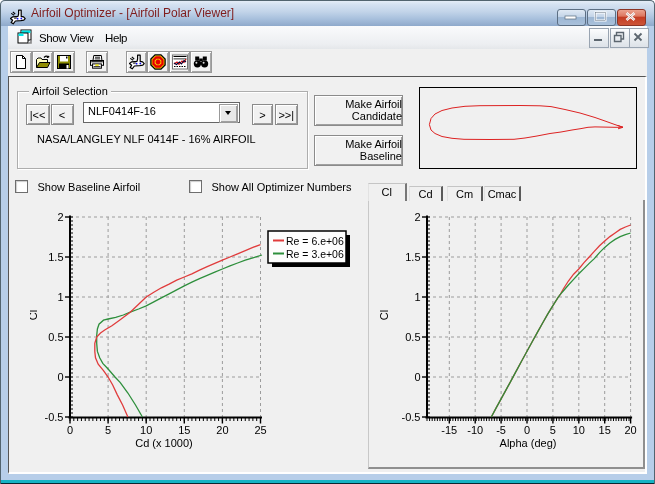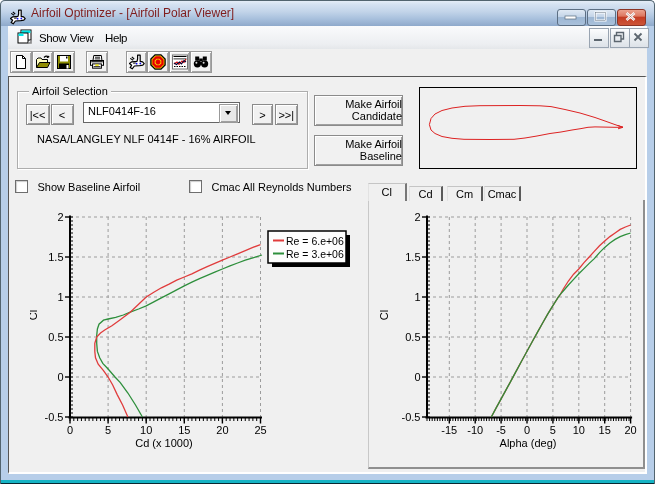--- a/index.html
+++ b/index.html
@@ -182,21 +182,21 @@
 <div class="bigbtn" style="top:134.5px;height:31px;padding-top:2px;">Make Airfoil<br>Baseline</div>
 <div id="airfoilbox">
   <svg width="214" height="78" viewBox="0 0 214 78" style="position:absolute;left:0;top:0;">
     <path d="M9.4,36.6 L11,30.5 L15,26 L22,22.5 L32,20 L45,18.3 L60,17.7 L80,17.6 L100,17.5 L120,17.8 L131,18.6 L145,21.5 L160,25 L175,29.5 L185,33 L195,36.6 L203,39.3 L195,39.3 L185,39.1 L175,38.9 L168,39.3 L161,40.6 L152,42 L141,44 L130,45.5 L117,48 L105,50 L94,51.3 L70,51.5 L44,51.3 L32,50.3 L22,48.5 L15,45.5 L11,42 Z" fill="none" stroke="#dd2222" stroke-width="1"></path>
     <path d="M203,39.3 L198,37.5 M203,39.3 L198,40.8" stroke="#dd2222" stroke-width="1" fill="none"></path>
   </svg>
 </div>
 <div class="cb" style="left:15px;"></div>
 <div class="txt" style="left:37.5px;top:181px;">Show Baseline Airfoil</div>
 <div class="cb" style="left:188.5px;"></div>
-<div class="txt" style="left:211.5px;top:181px;">Cmac All Reynolds Numbers</div>
+<div class="txt" style="left:211.5px;top:181px;">Show All Optimizer Numbers</div>
 <div id="rightpanel"></div>
 <div class="tab" style="left:367.7px;top:183.3px;width:39px;height:17.5px;line-height:17px;border-right-color:#777;">Cl</div>
 <div class="tab" style="left:409px;top:185.5px;width:34.3px;height:15.3px;line-height:14px;">Cd</div>
 <div class="tab" style="left:447px;top:185.5px;width:36.3px;height:15.3px;line-height:14px;">Cm</div>
 <div class="tab" style="left:484px;top:185.5px;width:37px;height:15.3px;line-height:14px;">Cmac</div>
 <svg id="leftchart" class="abs" style="left:30px;top:205px;" width="330" height="245" viewBox="0 0 330 245">
 <line x1="40" y1="12" x2="230.5" y2="12" stroke="#9c9c9c" stroke-dasharray="3 3"></line>
 <line x1="40" y1="52" x2="230.5" y2="52" stroke="#9c9c9c" stroke-dasharray="3 3"></line>
 <line x1="40" y1="92" x2="230.5" y2="92" stroke="#9c9c9c" stroke-dasharray="3 3"></line>
 <line x1="40" y1="132" x2="230.5" y2="132" stroke="#9c9c9c" stroke-dasharray="3 3"></line>

